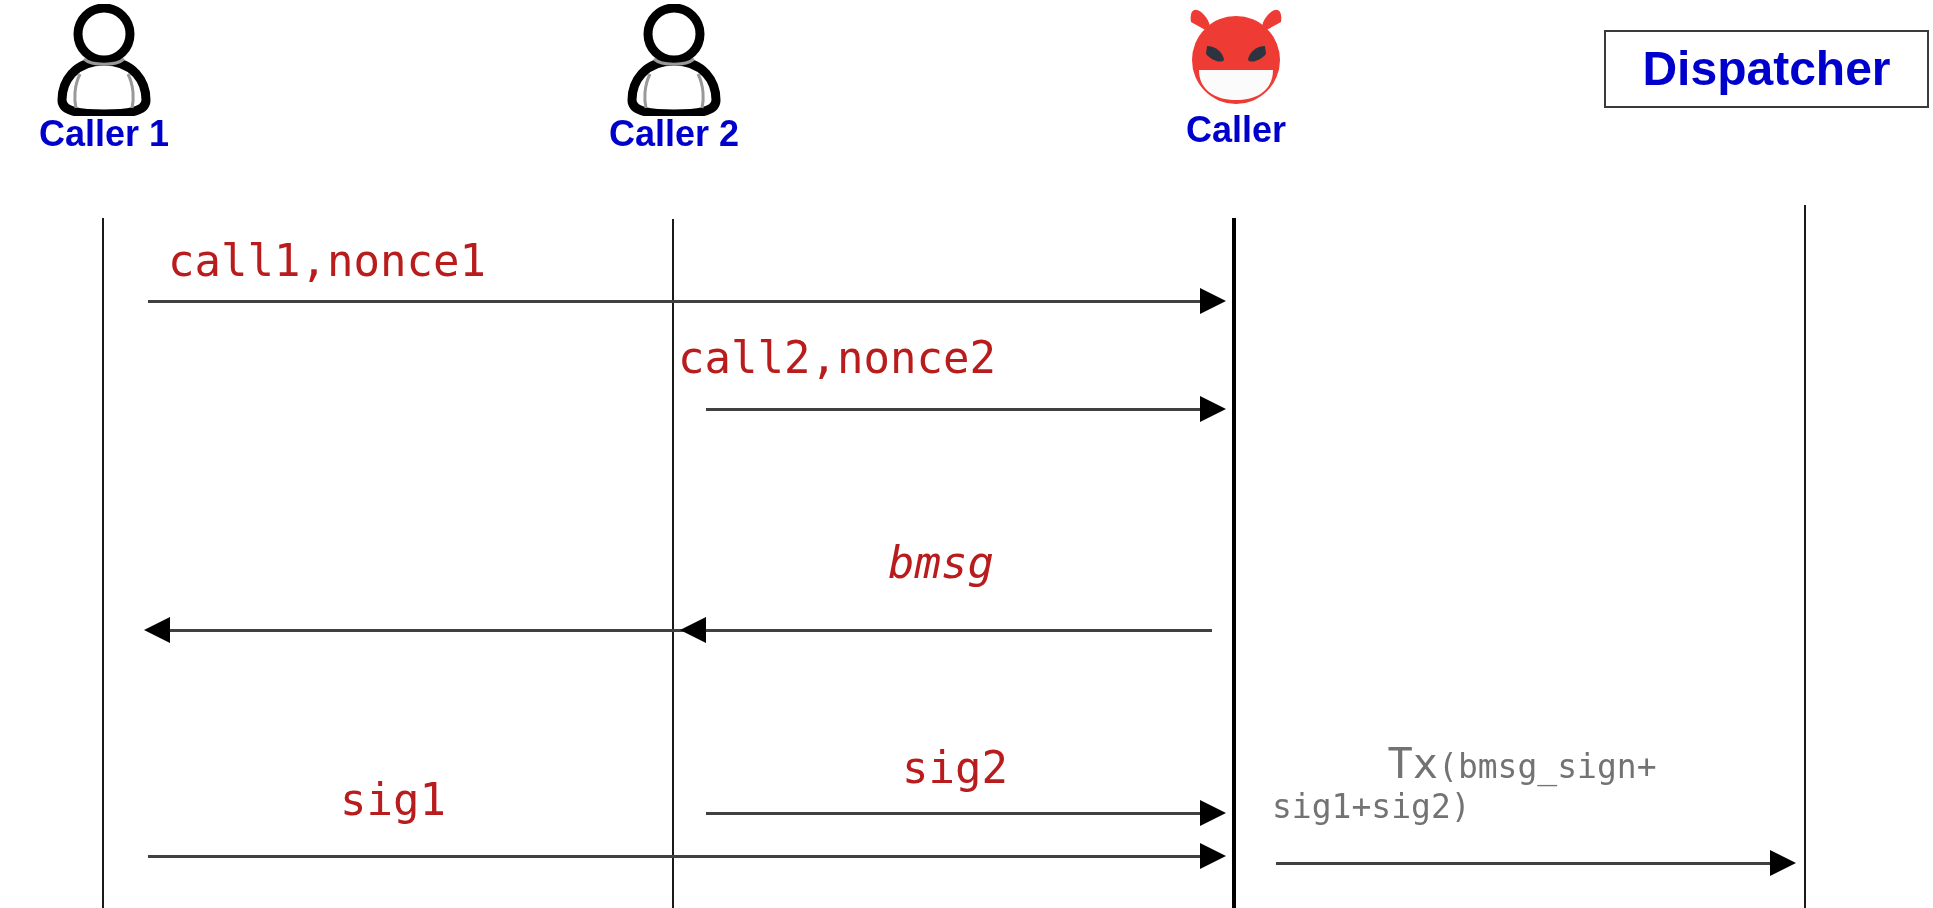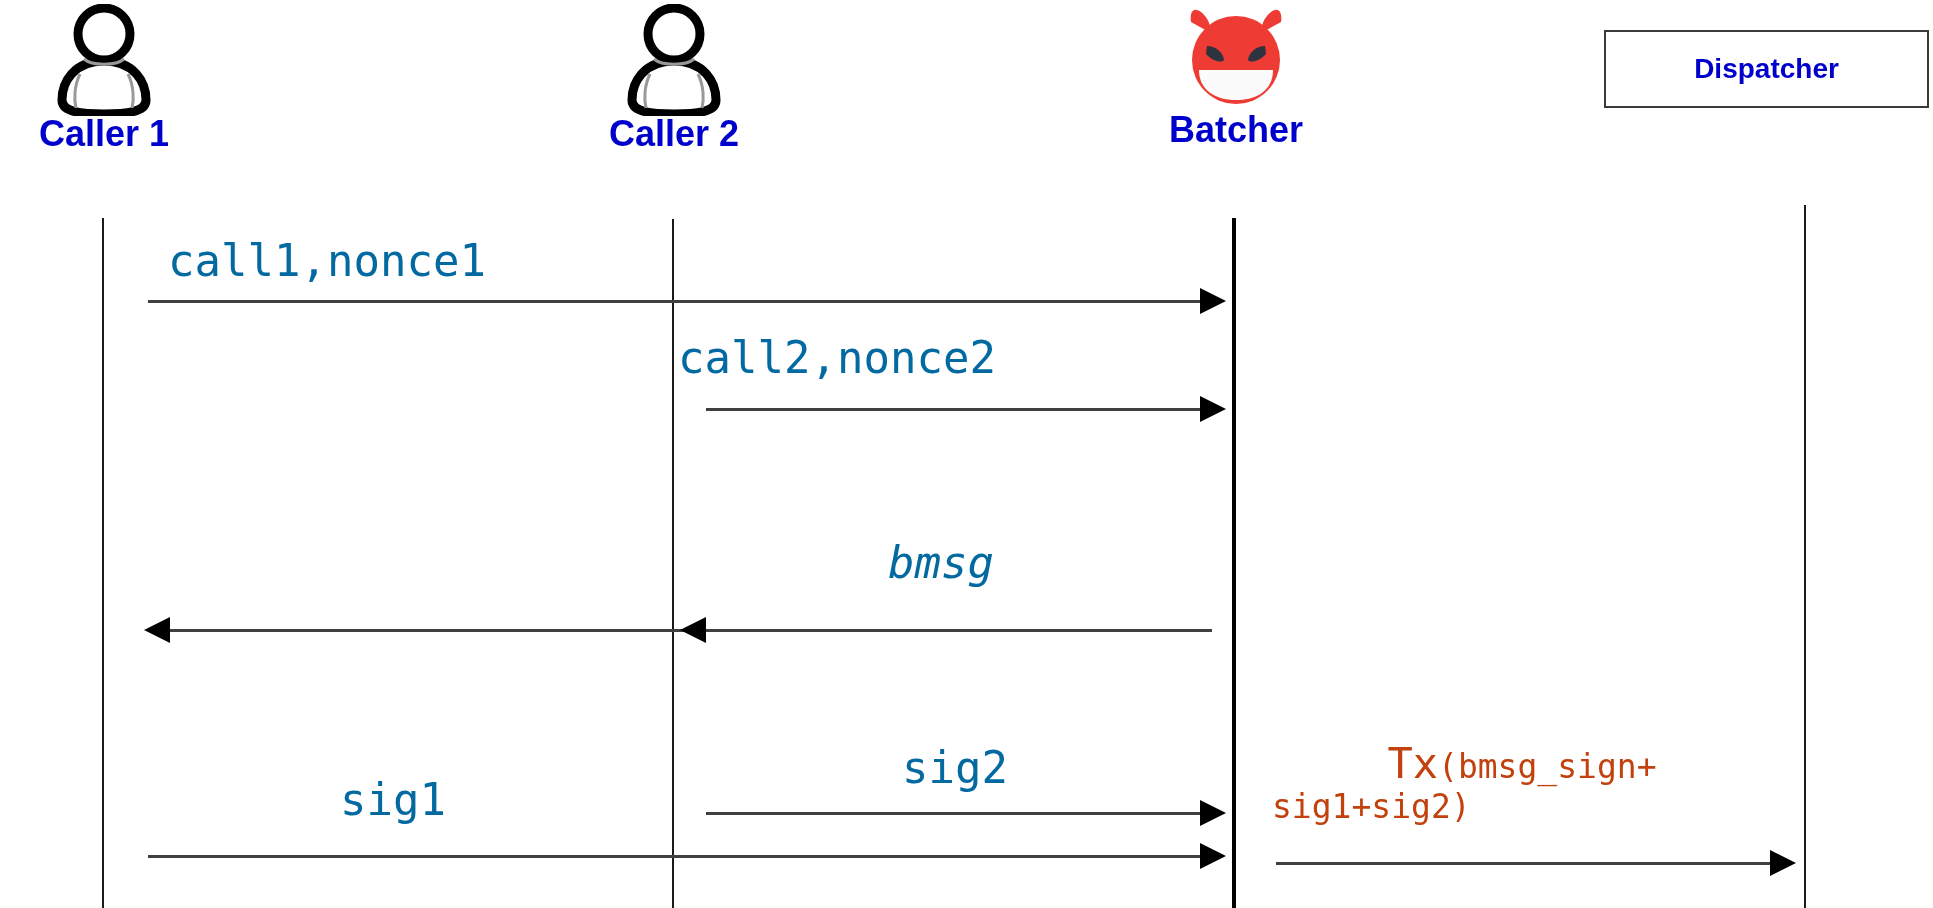--- a/index.html
+++ b/index.html
@@ -45,21 +45,21 @@
   .dispatcher-box {
     position: absolute;
     border: 2px solid #3a3a3a;
     background: #ffffff;
     display: flex;
     align-items: center;
     justify-content: center;
     box-sizing: border-box;
   }
   .dispatcher-box .actor-label {
-    font-size: 28px;
+    font-size: 48px;
   }
 
   
   .lifeline {
     position: absolute;
     background: #1a1a1a;
     width: 2px;
   }
   .lifeline.thick { width: 4px; background: #000; }
 
@@ -83,29 +83,29 @@
   .arrowhead.left {
     border-top: 13px solid transparent;
     border-bottom: 13px solid transparent;
     border-right: 26px solid #000000;
   }
 
   
   .msg-label {
     position: absolute;
     font-family: "DejaVu Sans Mono", "Liberation Mono", monospace;
-    color: #0369a1;
+    color: #b91c1c;
     white-space: nowrap;
     line-height: 1.05;
   }
   .msg-label.size-lg { font-size: 44px; }
   .tx-label {
     position: absolute;
     font-family: "DejaVu Sans Mono", "Liberation Mono", monospace;
-    color: #c2410c;
+    color: #737373;
     text-align: center;
     line-height: 1.15;
     white-space: nowrap;
   }
   .tx-big { font-size: 42px; }
   .tx-small { font-size: 33px; }
 </style>
 </head>
 <body>
 
@@ -139,21 +139,21 @@
       <path d="M14 18 C12 4 20 2 28 12 C33 18 34 24 32 28 Z" fill="#ee3b33"></path>
       <path d="M104 18 C106 4 98 2 90 12 C85 18 84 24 86 28 Z" fill="#ee3b33"></path>
 
       <circle cx="59" cy="56" r="44" fill="#ee3b33"></circle>
 
       <path d="M30 42 C38 42 46 48 47 56 C44 60 34 56 29 50 Z" fill="#2d3440"></path>
       <path d="M88 42 C80 42 72 48 71 56 C74 60 84 56 89 50 Z" fill="#2d3440"></path>
 
       <path d="M22 66 L96 66 C96 86 80 96 59 96 C38 96 22 86 22 66 Z" fill="#fbfbfb"></path>
     </svg>
-    <div class="actor-label">Batcher</div>
+    <div class="actor-label">Caller</div>
   </div>
 
   <div class="dispatcher-box" style="left:1604px; top:30px; width:325px; height:78px;">
     <div class="actor-label">Dispatcher</div>
   </div>
 
   <div class="lifeline" style="left:102px; top:218px; height:690px;"></div>
   <div class="lifeline" style="left:672px; top:219px; height:689px;"></div>
   <div class="lifeline thick" style="left:1232px; top:218px; height:690px;"></div>
   <div class="lifeline" style="left:1804px; top:205px; height:703px;"></div>

